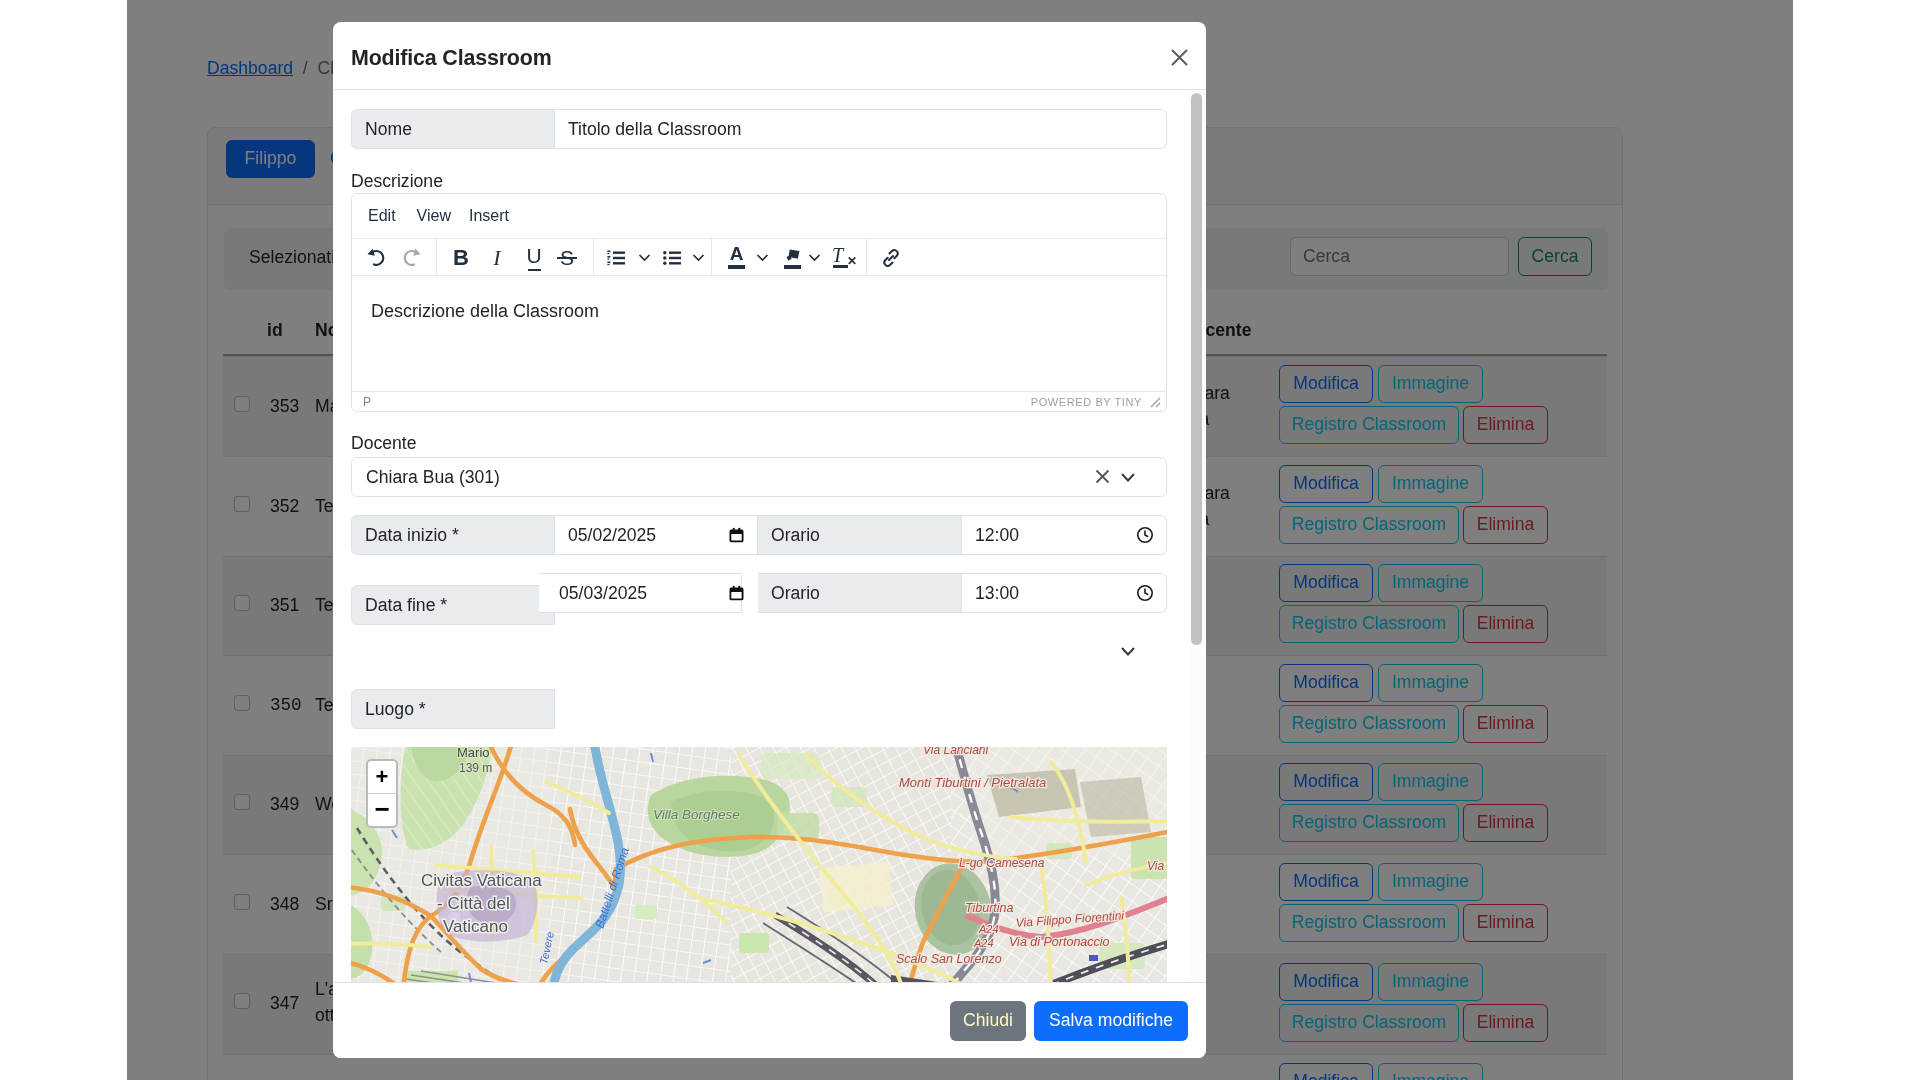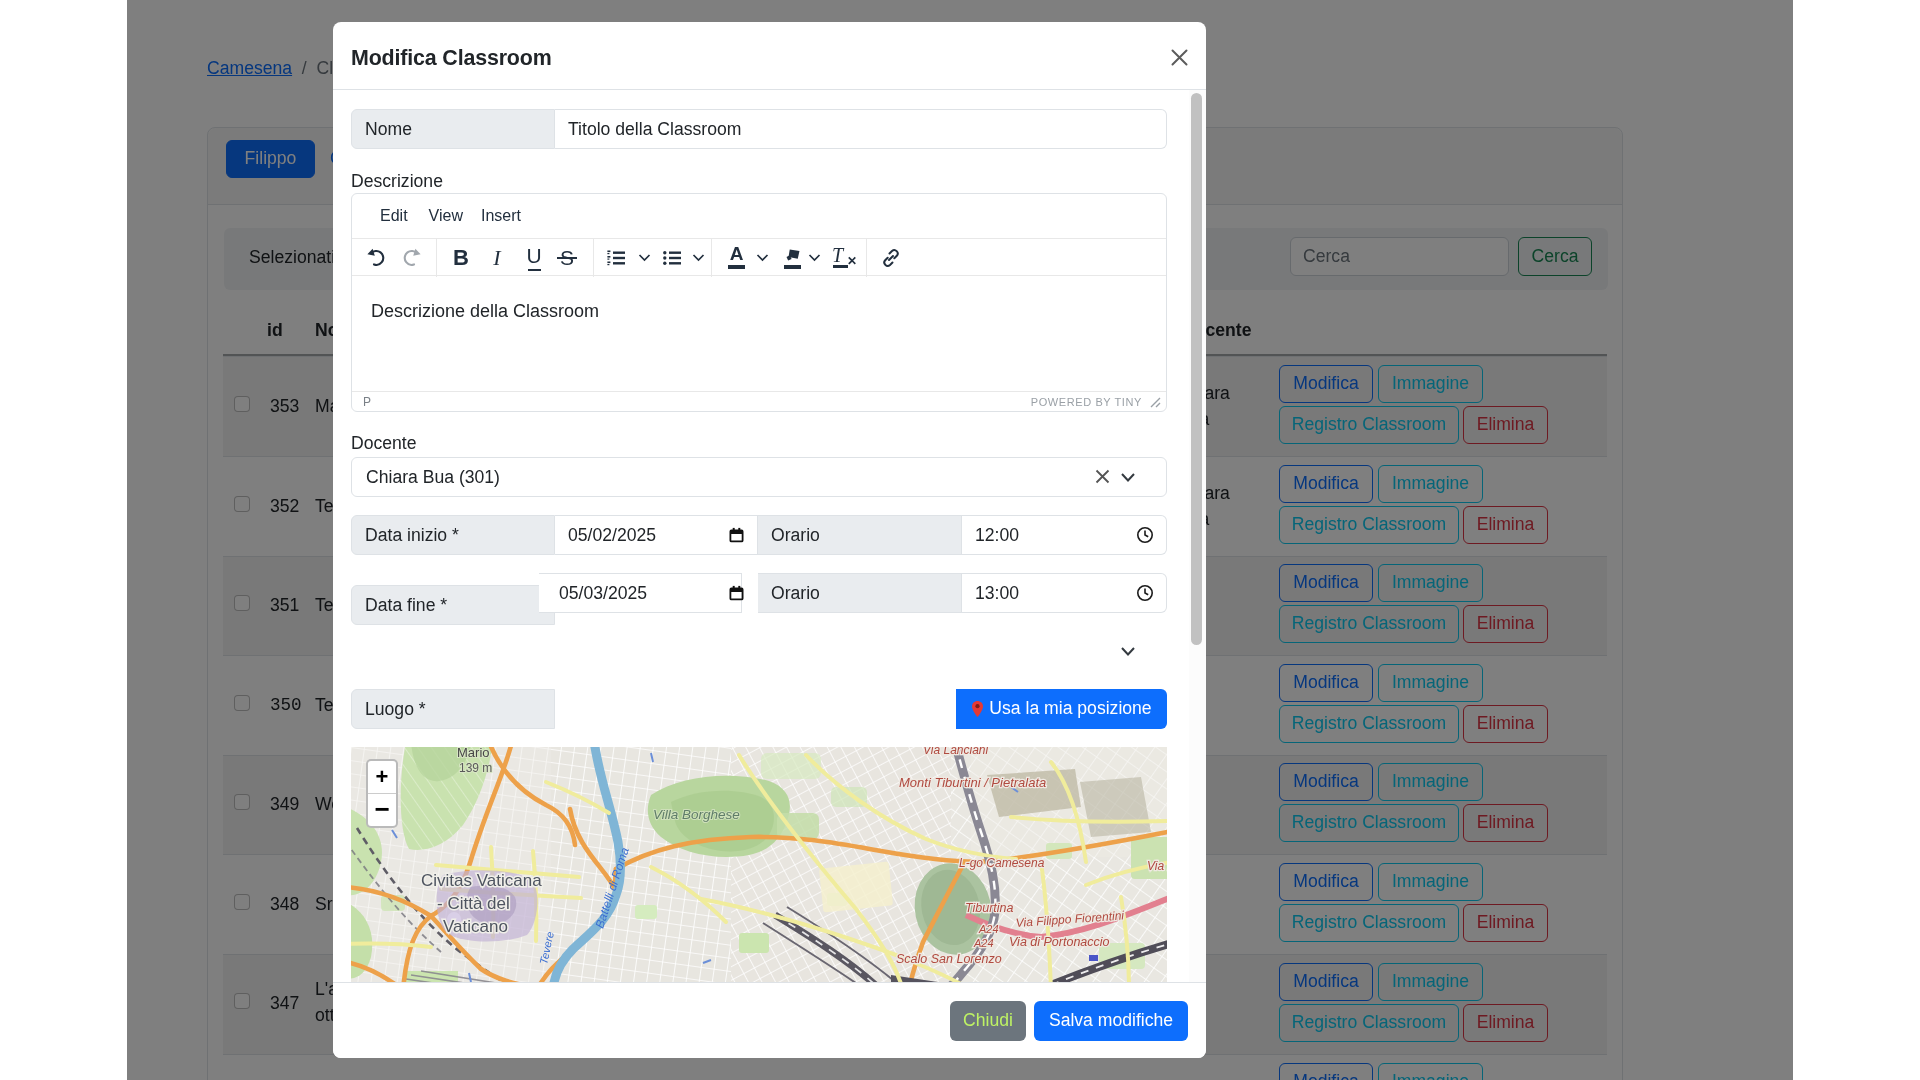--- a/index.html
+++ b/index.html
@@ -31,21 +31,21 @@
 .ig-label { position:absolute; top:0; height:40px; background:#e9ecef; border:1px solid #dee2e6; border-radius:6px 0 0 6px; display:flex; align-items:center; padding-left:13px; }
 .ig-input { position:absolute; top:0; height:40px; background:#fff; border:1px solid #dee2e6; display:flex; align-items:center; padding-left:13px; overflow:hidden; white-space:nowrap; }
 .lbl { position:absolute; font-size:17.6px; line-height:26px; }
 </style>
 </head>
 <body>
 
 <div class="page">
 
   <div class="abs" style="left:80px; top:58px; font-size:17.6px;">
-    <span class="bc-link">Camesena</span><span class="bc-sep">&nbsp;&nbsp;/&nbsp;&nbsp;</span><span style="color:#6c757d;">Classroom</span>
+    <span class="bc-link">Dashboard</span><span class="bc-sep">&nbsp;&nbsp;/&nbsp;&nbsp;</span><span style="color:#6c757d;">Classroom</span>
   </div>
 
   <div class="card">
     <div class="card-hd"></div>
     <div class="btn btn-primary" style="position:absolute; left:18px; top:12px; width:89px; height:38px;">Filippo</div>
     <div class="abs" style="left:122px; top:20px; color:#0d6efd;">Crea Classroom</div>
 
     <div class="abs" style="left:16px; top:100px; width:1384px; height:62px; background:#f1f3f5; border-radius:6px;"></div>
     <div class="abs" style="left:41px; top:119px;">Selezionati: 0</div>
     <div class="abs" style="left:1082px; top:109px; width:219px; height:39px; background:#fff; border:1px solid #ced4da; border-radius:6px; display:flex; align-items:center; padding-left:12px; color:#6c757d;">Cerca</div>
@@ -138,21 +138,21 @@
 
   <div class="fieldrow" style="left:18px; top:87px; width:816px;">
     <div class="ig-label" style="left:0; width:204px;">Nome</div>
     <div class="ig-input" style="left:204px; width:612px; border-left:none; border-radius:0 6px 6px 0;">Titolo della Classroom</div>
   </div>
 
   <div class="lbl" style="left:18px; top:146px;">Descrizione</div>
 
   <div class="abs" style="left:18px; top:171px; width:816px; height:219px; border:1px solid #dee2e6; border-radius:6px; background:#fff;">
     <div class="abs" style="left:0; top:0; width:100%; height:44px; font-size:16px; color:#222f3e; display:flex; align-items:center;">
-      <span style="margin-left:28px;">Edit</span>
+      <span style="margin-left:16px;">Edit</span>
         <span style="margin-left:21px;">View</span>
         <span style="margin-left:18px;">Insert</span>
     </div>
     <div id="mce-toolbar" class="abs" style="left:0; top:44px; width:100%; height:38px; border-top:1px solid #e8e8e8; border-bottom:1px solid #e8e8e8;">
 
       <svg class="abs" style="left:12px; top:7px;" width="24" height="24" viewBox="0 0 24 24">
         <path d="M7.2 7.2 C9.5 4.8 13.6 4.2 16.5 6.4 C19.6 8.8 20.2 13.2 17.8 16.2 C15.9 18.6 12.8 19.5 10 18.4" fill="none" stroke="#222f3e" stroke-width="2.1" stroke-linecap="round"></path>
         <path d="M8.6 2.8 L3.4 8.3 L10.8 9.8 Z" fill="#222f3e"></path>
       </svg>
       <svg class="abs" style="left:48px; top:7px;" width="24" height="24" viewBox="0 0 24 24" opacity="0.42">
@@ -270,26 +270,20 @@
         <path d="M9 4.5 V9 L12.2 10.8" stroke="#1b1b1b" stroke-width="1.6" fill="none"></path>
       </svg>
   </div>
 
   <svg class="abs" style="left:788px; top:625px;" width="14" height="9" viewBox="0 0 14 9">
       <path d="M1 1 L7 7.5 L13 1" stroke="#343a40" stroke-width="2" fill="none"></path>
     </svg>
 
   <div class="fieldrow" style="left:18px; top:667px; width:816px;">
     <div class="ig-label" style="left:0; width:204px;">Luogo *</div>
-    <div class="btn" style="position:absolute; left:605px; top:0; width:211px; height:40px; background:#0d6efd; color:#fff; border-radius:0 6px 6px 0;">
-      <svg width="13" height="18" viewBox="0 0 13 18" style="margin-right:5px;">
-          <path d="M6.5 1 C3.4 1 1 3.4 1 6.4 C1 10.2 6.5 17 6.5 17 C6.5 17 12 10.2 12 6.4 C12 3.4 9.6 1 6.5 1 Z" fill="#e53935"></path>
-          <circle cx="6.5" cy="6.2" r="2.1" fill="#7f1d1a"></circle>
-        </svg>
-      Usa la mia posizione</div>
   </div>
 
   <div id="mapbox" class="abs" style="left:18px; top:725px; width:816px; height:235px; overflow:hidden; background:#eef0ea;">
   <svg width="816" height="235" viewBox="0 0 816 235" font-family="'Liberation Sans',sans-serif">
     <defs>
       <pattern id="st1" width="13" height="13" patternUnits="userSpaceOnUse" patternTransform="rotate(8)">
         <rect width="13" height="13" fill="#e8e6e0"></rect>
         <path d="M0 0 H13 M0 0 V13" stroke="#ffffff" stroke-width="1.7"></path>
       </pattern>
       <pattern id="st2" width="12" height="12" patternUnits="userSpaceOnUse" patternTransform="rotate(-28)">
@@ -420,18 +414,18 @@
     <text x="196" y="218" fill="#3c6fd1" font-size="11" font-style="italic" transform="rotate(-78 196 218)">Tevere</text>
   </svg>
   
   <div style="position:absolute; left:15px; top:12px; width:32px; height:69px; background:#fff; border:2px solid rgba(0,0,0,0.27); border-radius:5px;"></div>
   <div style="position:absolute; left:15px; top:12px; width:32px; height:35px; font-size:22px; font-weight:700; color:#000; display:flex; align-items:center; justify-content:center;">+</div>
   <div style="position:absolute; left:17px; top:46px; width:28px; height:1px; background:#ccc;"></div>
   <div style="position:absolute; left:15px; top:46px; width:32px; height:33px; font-size:26px; font-weight:700; color:#000; display:flex; align-items:center; justify-content:center;">−</div>
   </div>
 
   <div class="abs" style="left:0; top:960px; width:873px; height:76px; border-top:1px solid #dee2e6; background:#fff; border-radius:0 0 8px 8px;"></div>
-  <div class="btn" style="position:absolute; left:617px; top:979px; width:76px; height:40px; background:#6c757d; color:#bef264; z-index:2;">Chiudi</div>
+  <div class="btn" style="position:absolute; left:617px; top:979px; width:76px; height:40px; background:#6c757d; color:#fef9c3; z-index:2;">Chiudi</div>
   <div class="btn" style="position:absolute; left:701px; top:979px; width:154px; height:40px; background:#0d6efd; color:#fff; z-index:2;">Salva modifiche</div>
 
   <div class="abs" style="left:856px; top:68px; width:17px; height:892px; background:#fcfcfc;"></div>
   <div class="abs" style="left:858px; top:71px; width:11px; height:552px; background:#c1c1c1; border-radius:6px;"></div>
 </div>
 
 </body></html>

